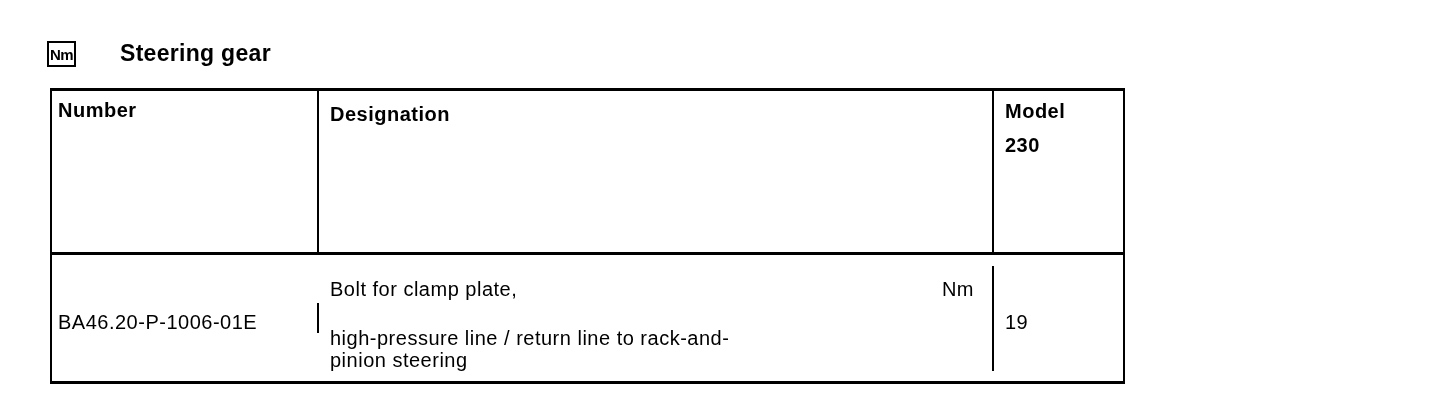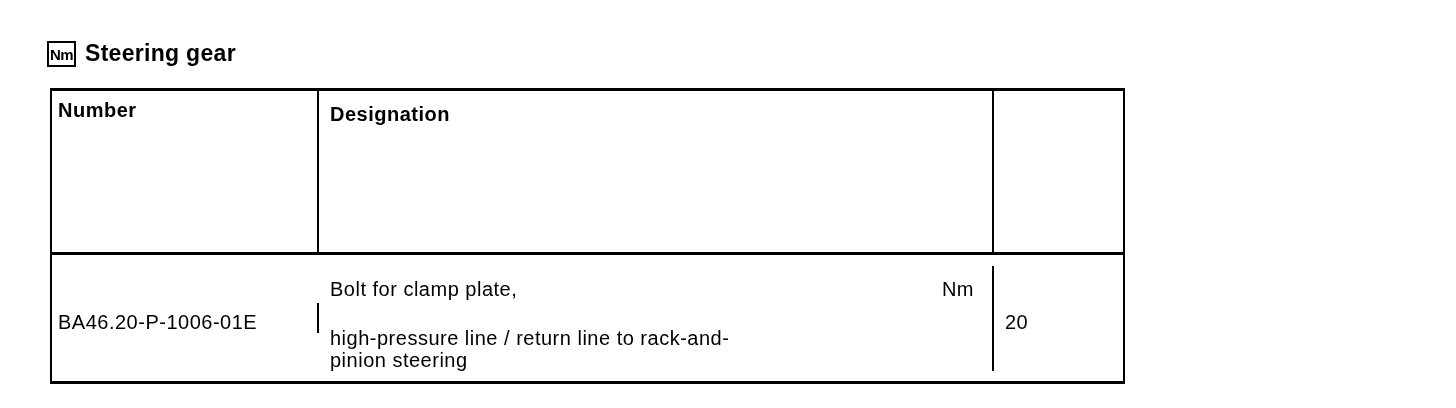--- a/index.html
+++ b/index.html
@@ -35,20 +35,21 @@
     font-weight: bold;
     font-size: 15px;
     letter-spacing: -0.5px;
     line-height: 1;
   }
   .doc-title {
     font-weight: bold;
     font-size: 23px;
     letter-spacing: 0.3px;
     line-height: 1.1;
+    margin-left: 35px;
   }
 
   
   .spec-table {
     position: absolute;
     left: 50px;
     top: 88px;
     width: 1075px;
     box-sizing: border-box;
     border-left: 2px solid #000;
@@ -111,32 +112,38 @@
 
 <div class="spec-table">
 
   <div class="t-row header">
     <div class="cell col-number">
       <span>Number</span>
     </div>
     <div class="cell col-designation">
       <span>Designation</span>
     </div>
+    <div class="cell col-model">
+      <div class="model-header">
+        <div>Model</div>
+        <div>230</div>
+      </div>
+    </div>
   </div>
 
   <div class="t-row data">
     <div class="cell col-number">
       <span>BA46.20-P-1006-01E</span>
     </div>
     <div class="cell col-designation">
       <div class="design-line1">
         <span>Bolt for clamp plate,</span>
         <span>Nm</span>
       </div>
       <div>high-pressure line / return line to rack-and-</div>
       <div>pinion steering</div>
     </div>
     <div class="cell col-model">
-      <span>20</span>
+      <span>19</span>
     </div>
   </div>
 
 </div>
 
 </body></html>

